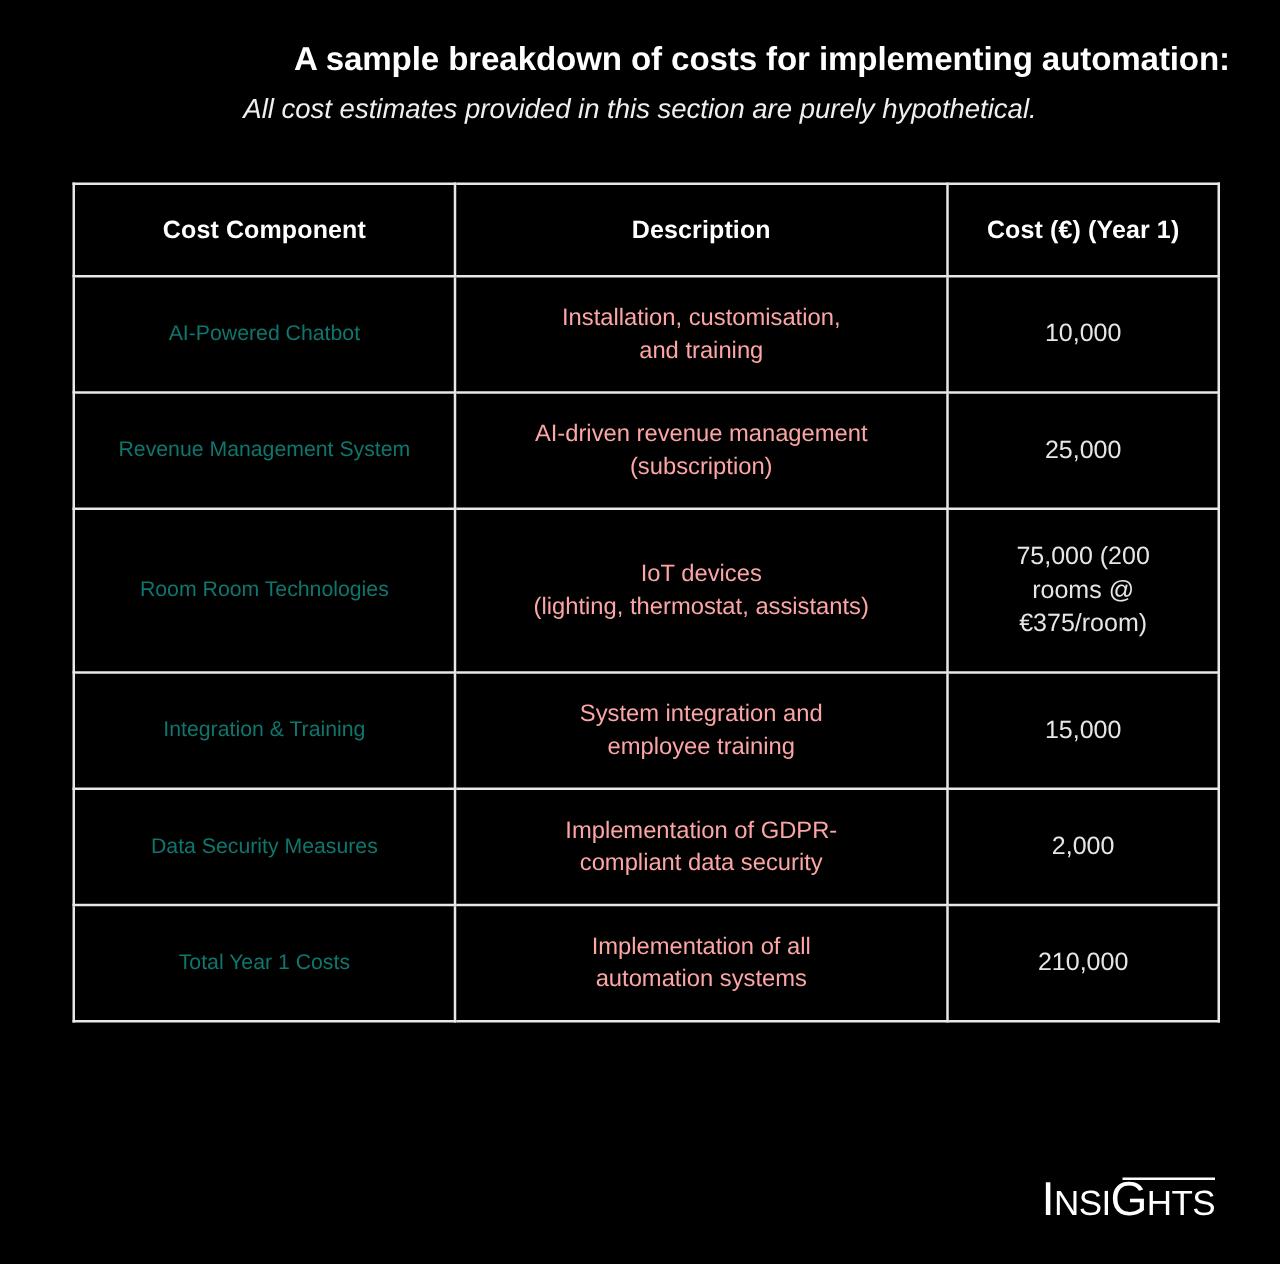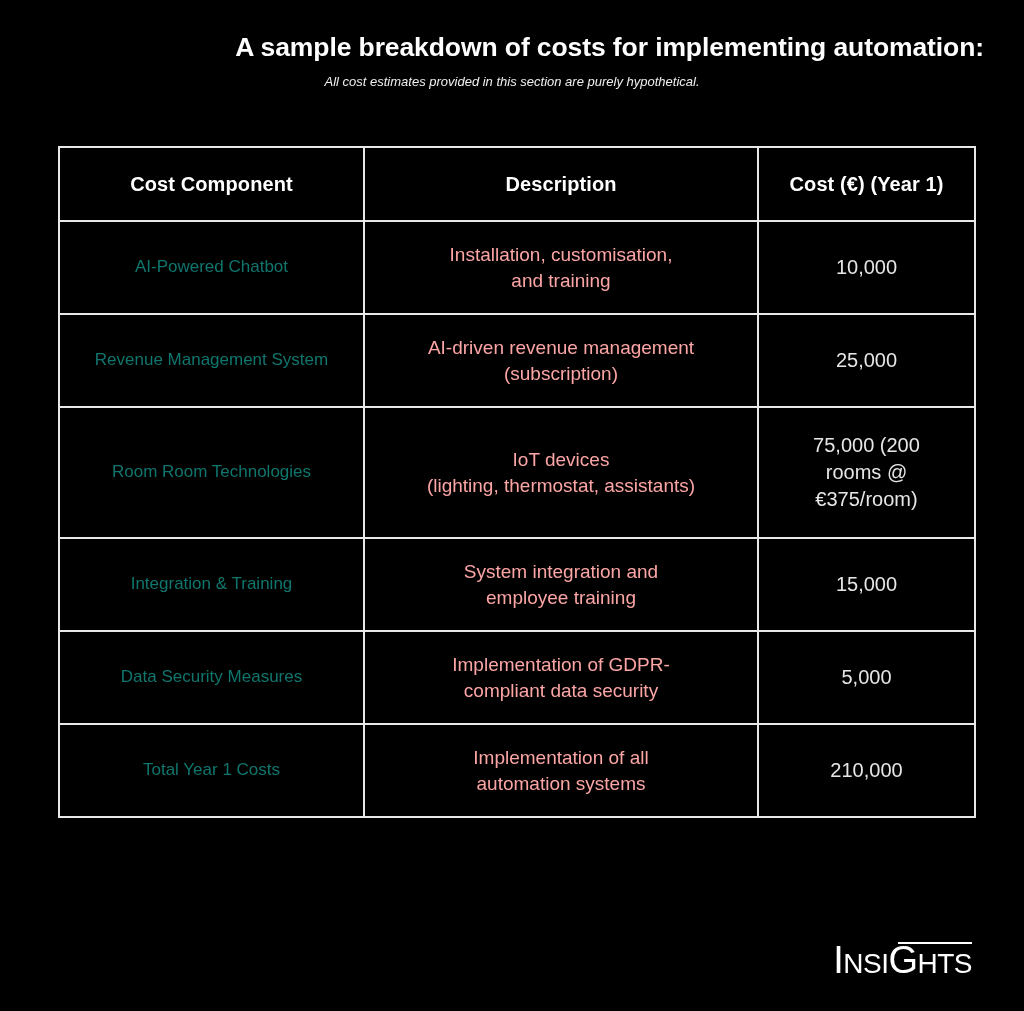--- a/index.html
+++ b/index.html
@@ -32,21 +32,21 @@
     font-size: 26.5px;
     font-weight: bold;
     letter-spacing: -0.1px;
     color: #ffffff;
     line-height: 1.2;
     margin: 0;
     padding: 0 40px;
     text-align: right;
   }
   .subtitle {
-    font-size: 13px;
+    font-size: 22px;
     font-style: italic;
     font-weight: normal;
     color: #f0f0f0;
     margin: 10px 0 0 0;
     line-height: 1.2;
     padding: 0 40px;
   }
 
   
   .table-wrap {
@@ -211,21 +211,21 @@
           </td>
         </tr>
 
         <tr class="row-r">
           <td class="c-component">Data Security Measures</td>
           <td class="c-description lines">
             <span>Implementation of GDPR-</span>
             <span>compliant data security</span>
           </td>
           <td class="c-cost lines">
-            <span>5,000</span>
+            <span>2,000</span>
           </td>
         </tr>
 
 
         <tr class="row-r">
           <td class="c-component">Total Year 1 Costs</td>
           <td class="c-description lines">
             <span>Implementation of all</span>
             <span>automation systems</span>
           </td>

